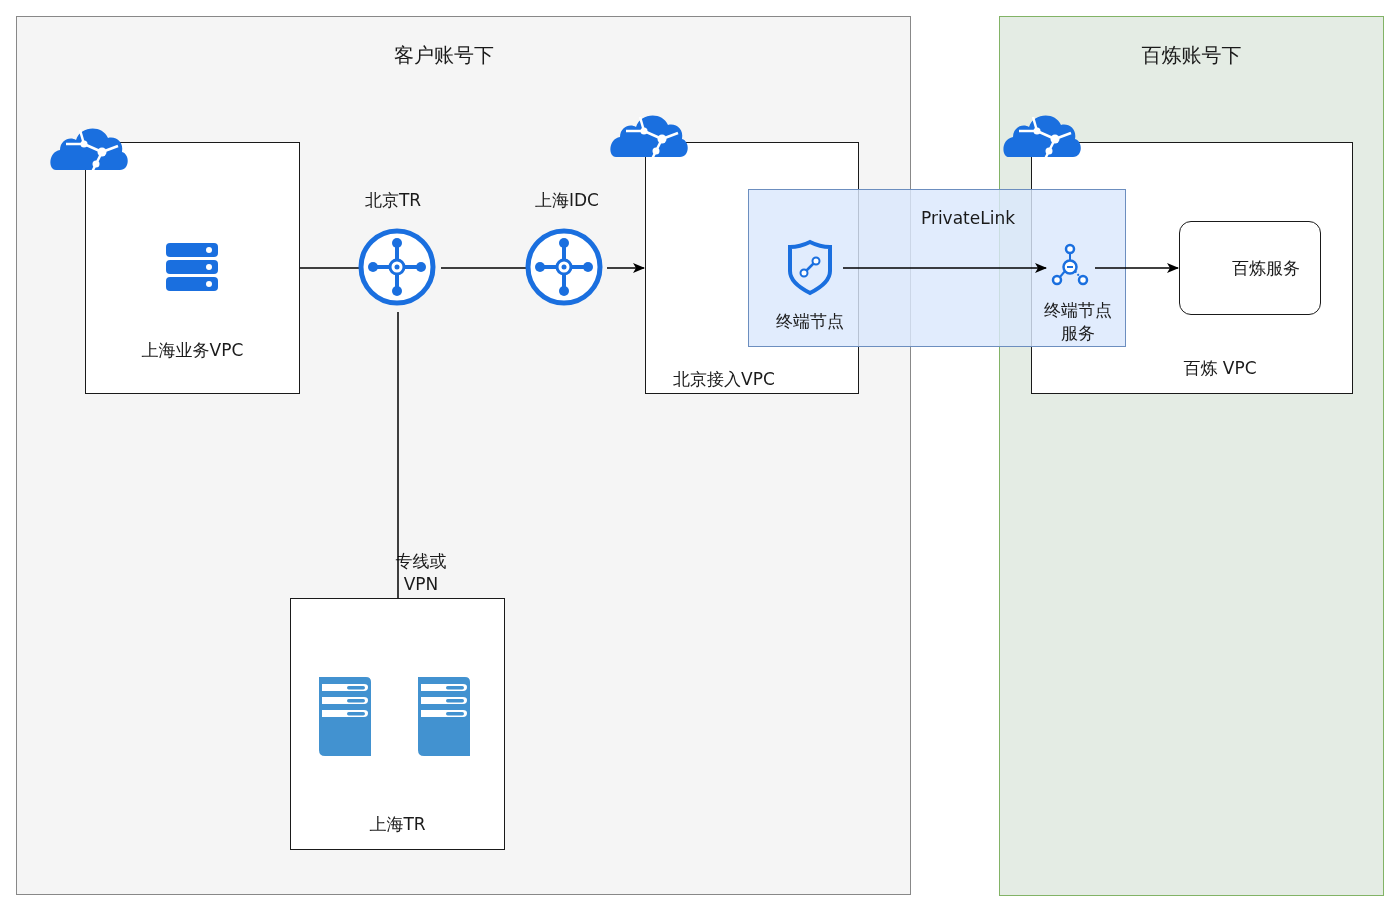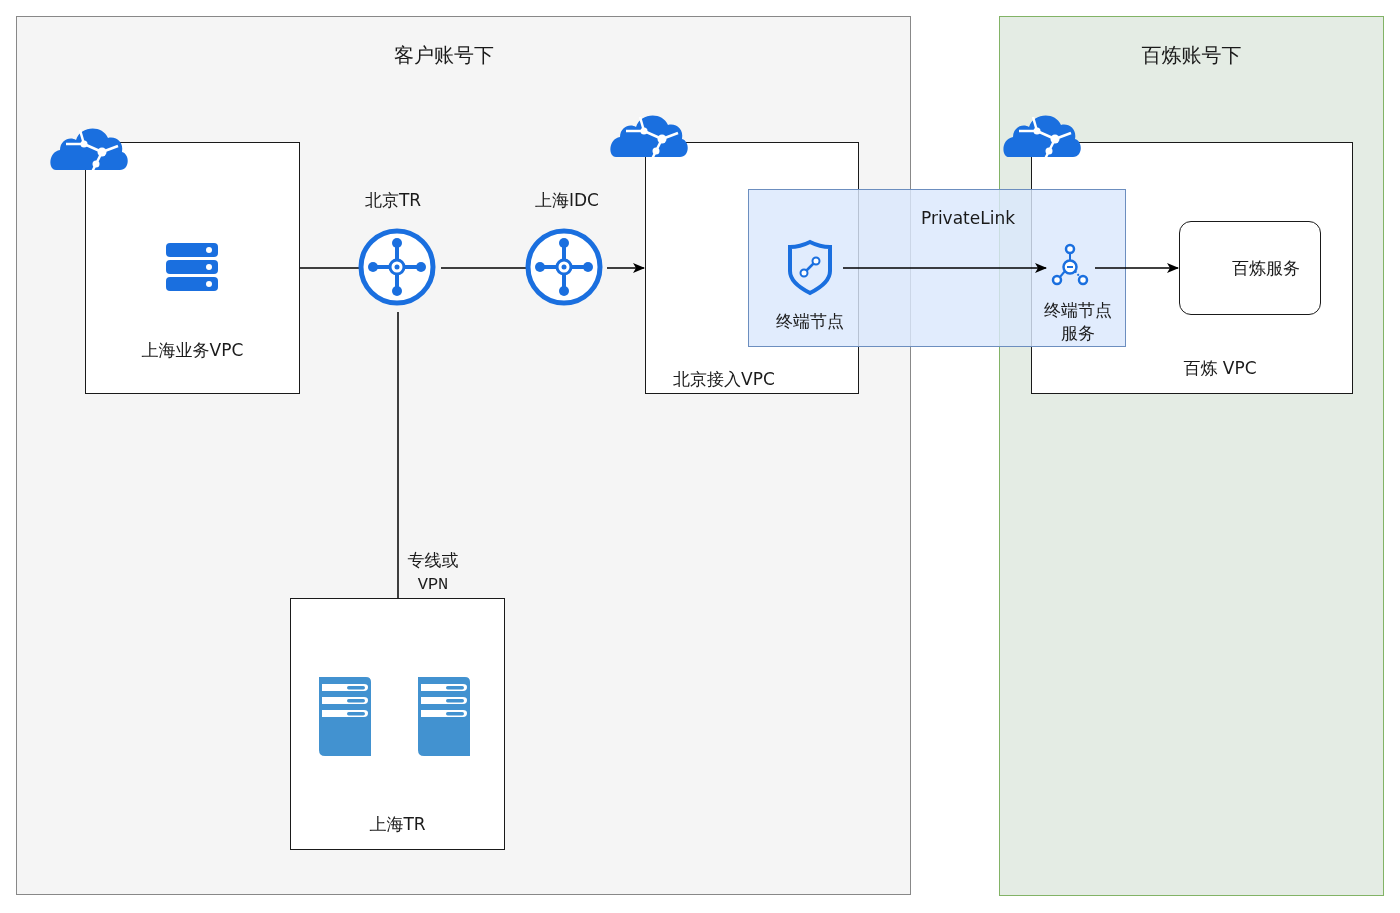--- a/index.html
+++ b/index.html
@@ -44,21 +44,21 @@
 <div class="abs label" style="left:748px; top:208px; width:440px;">PrivateLink</div>
 <div class="abs label" style="left:760px; top:310px; width:100px;">终端节点</div>
 <div class="abs label" style="left:1028px; top:299px; width:100px; line-height:23px;">
   <div>终端节点</div>
   <div>服务</div>
 </div>
 
 <div class="abs label" style="left:343px; top:189px; width:100px;">北京TR</div>
 <div class="abs label" style="left:517px; top:189px; width:100px;">上海IDC</div>
 
-<div class="abs label" style="left:393px; top:550px; width:80px; line-height:23px;font-family:Liberation Mono, monospace;">
+<div class="abs label" style="left:381px; top:550px; width:80px; line-height:23px;">
   <div>专线或</div>
   <div>VPN</div>
 </div>
 
 <svg class="lines" width="1400" height="913" viewBox="0 0 1400 913">
   <defs>
     <marker id="arr" markerWidth="12" markerHeight="10" refX="11" refY="5" orient="auto" markerUnits="userSpaceOnUse">
       <path d="M0,0 L12,5 L0,10 L3,5 Z" fill="#000"></path>
     </marker>
   </defs>

